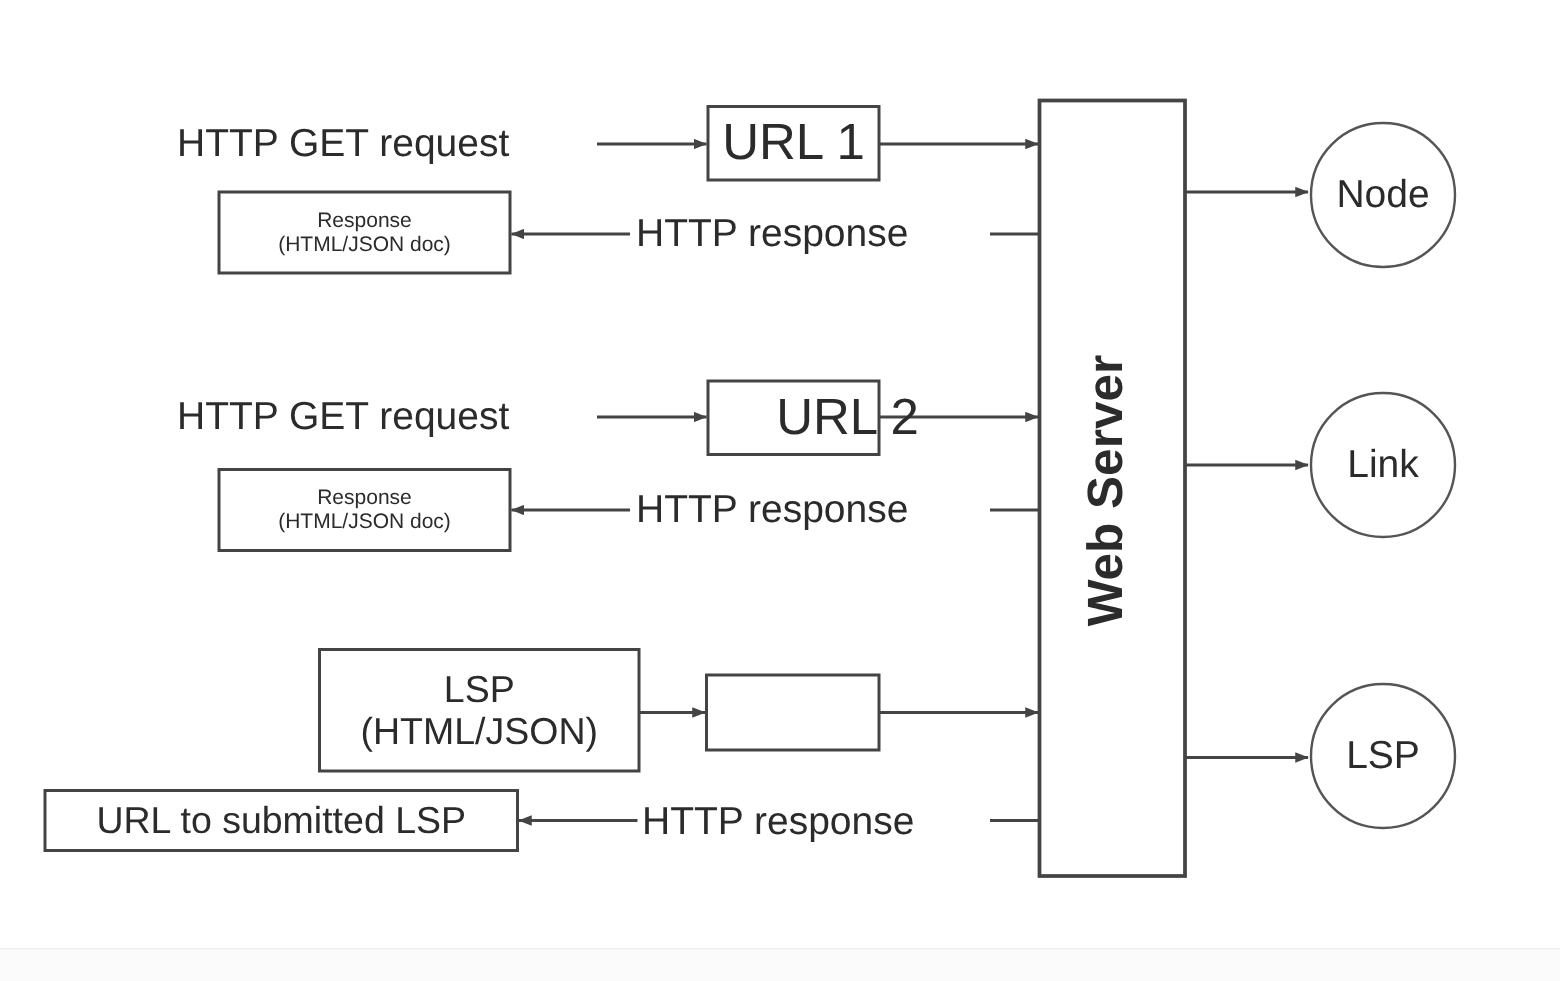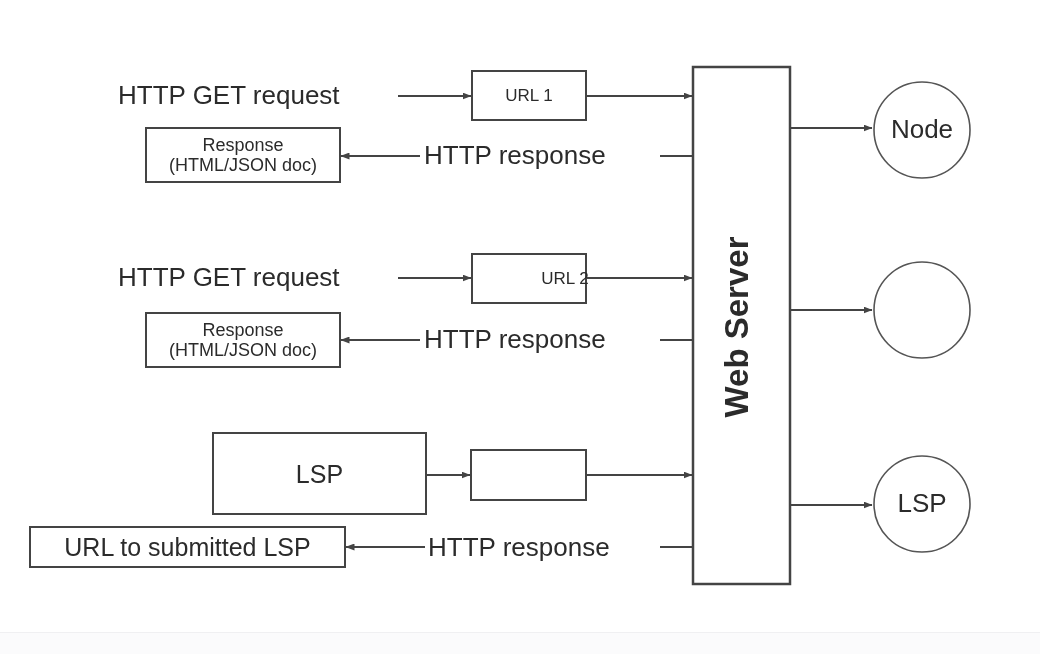--- a/index.html
+++ b/index.html
@@ -42,22 +42,22 @@
     display: flex;
     flex-direction: column;
     align-items: center;
     justify-content: center;
     color: #2b2b2b;
     text-align: center;
     line-height: 1.12;
     white-space: nowrap;
   }
   .boxtext .l1, .boxtext .l2 { display: block; }
-  .url-text { font-size: 17px; border-radius: 11px; }
-  .resp-text { font-size: 18px; }
+  .url-text { font-size: 34px; border-radius: 11px; }
+  .resp-text { font-size: 14px; }
   .lsp-text { font-size: 25px; }
   .urlsub-text { font-size: 25px; }
   .circle-text { font-size: 26px; }
   .server-text {
     position: absolute;
     color: #2b2b2b;
     font-size: 33px;
     font-weight: bold;
     white-space: nowrap;
     transform-origin: 50% 50%;
@@ -146,27 +146,29 @@
   <div class="lbl lbl-lg" style="left:424px; top:326px;">HTTP response</div>
 
   <div class="boxtext resp-text" style="left:146px; top:313px; width:194px; height:54px;">
     <span class="l1">Response</span>
     <span class="l2">(HTML/JSON doc)</span>
   </div>
 
 
   <div class="boxtext lsp-text" style="left:213px; top:433px; width:213px; height:81px;">
     <span class="l1">LSP</span>
+    <span class="l2">(HTML/JSON)</span>
   </div>
 
 
   <div class="lbl lbl-lg" style="left:428px; top:534px;">HTTP response</div>
 
   <div class="boxtext urlsub-text" style="left:30px; top:527px; width:315px; height:40px;">URL to submitted LSP</div>
 
   <div class="server-text" style="left:587px; top:309px; width:300px; height:36px; line-height:36px;">Web Server</div>
 
   <div class="boxtext circle-text" style="left:874px; top:82px; width:96px; height:96px;">Node</div>
+  <div class="boxtext circle-text" style="left:874px; top:262px; width:96px; height:96px;">Link</div>
   <div class="boxtext circle-text" style="left:874px; top:456px; width:96px; height:96px;">LSP</div>
 
   <div class="footer-divider"></div>
 
 </div>
 
 </body></html>

